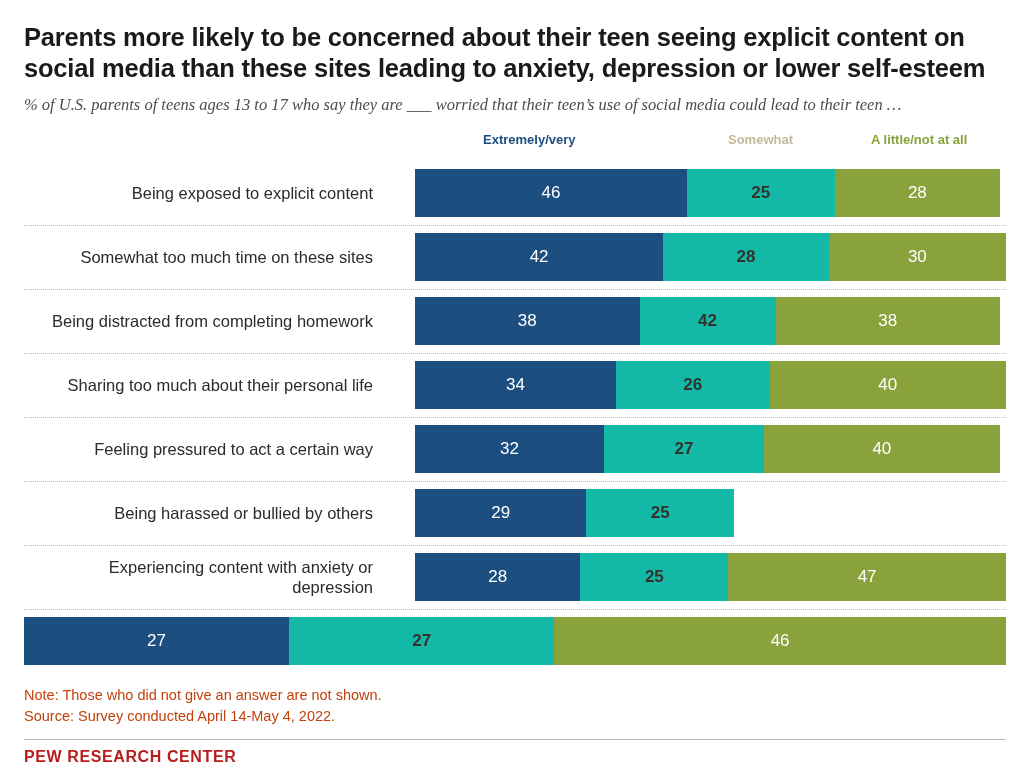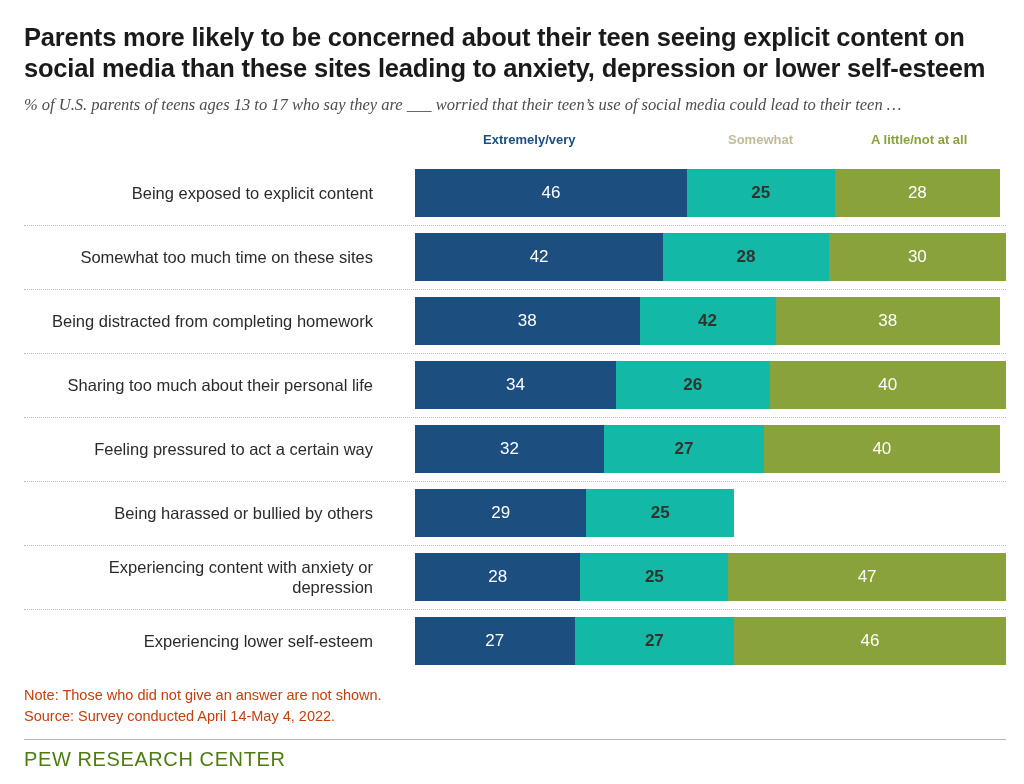--- a/index.html
+++ b/index.html
@@ -116,24 +116,24 @@
     font-size: 14.5px;
     color: #c2410c;
     line-height: 1.45;
   }
   .divider {
     border: none;
     border-top: 1px solid #b9b9b9;
     margin: 12px 0 8px 0;
   }
   .brand {
-    font-size: 20px;
-    font-weight: normal;
+    font-size: 16px;
+    font-weight: bold;
     letter-spacing: 0.6px;
-    color: #4d7c0f;
+    color: #b91c1c;
   }
 </style>
 </head>
 <body>
 
 <div class="page">
 
   <h1 class="title">Parents more likely to be concerned about their teen seeing explicit content on social media than these sites leading to anxiety, depression or lower self-esteem</h1>
   <p class="subtitle">% of U.S. parents of teens ages 13 to 17 who say they are ___ worried that their teen’s use of social media could lead to their teen …</p>
 
@@ -207,21 +207,20 @@
         <div class="row-label">Experiencing content with anxiety or depression</div>
         <div class="bars">
           <div class="bar-track">
             <div class="seg seg-extremely" style="width: 28%;">28</div>
             <div class="seg seg-somewhat" style="width: 25%;">25</div>
             <div class="seg seg-little" style="width: 47%;">47</div>
           </div>
         </div>
       </div>
       <div class="row">
-        <div class="row-label">Experiencing lower self-esteem</div>
         <div class="bars">
           <div class="bar-track">
             <div class="seg seg-extremely" style="width: 27%;">27</div>
             <div class="seg seg-somewhat" style="width: 27%;">27</div>
             <div class="seg seg-little" style="width: 46%;">46</div>
           </div>
         </div>
       </div>
     </div>
 

